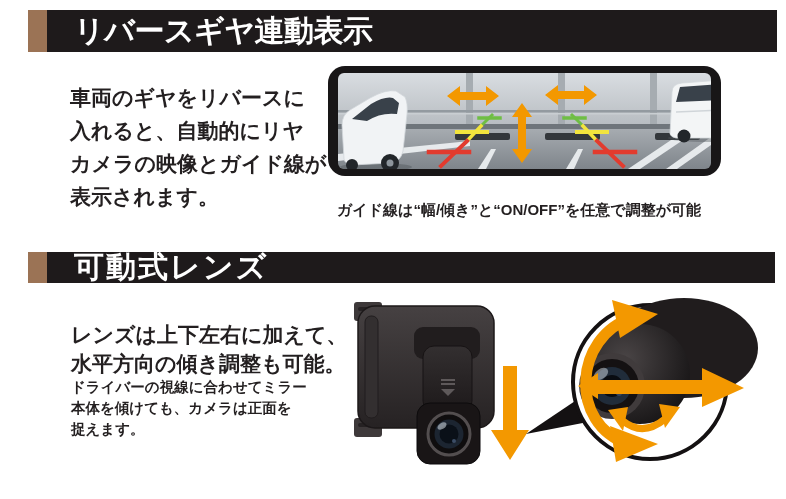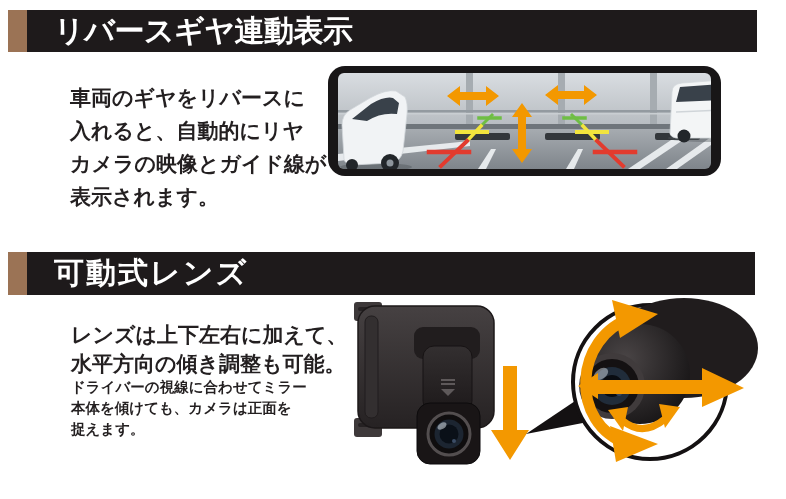--- a/index.html
+++ b/index.html
@@ -1,23 +1,23 @@
 <!DOCTYPE html>
 <html><head>
 <meta charset="utf-8">
 <style>
   html,body{margin:0;padding:0;background:#fff;}
   .canvas{position:relative;width:786px;height:499px;background:#ffffff;overflow:hidden;
           font-family:"Liberation Sans","DejaVu Sans",sans-serif;color:#231f20;}
-  .bar{position:absolute;left:8px;height:42px;display:flex;}
+  .bar{position:absolute;left:28px;height:42px;display:flex;}
   .bar-accent{width:19px;height:100%;background:#9b7355;}
   .bar-bg{height:100%;background:#1e1a1b;display:flex;align-items:center;}
   .bar-title{color:#ffffff;font-weight:800;margin:0;padding-left:27px;white-space:nowrap;}
   #bar1{top:10px;} #bar1 .bar-bg{width:730px;} #bar1 .bar-title{font-size:30px;letter-spacing:-0.5px;}
-  #bar2{top:252px;height:43px;} #bar2 .bar-bg{width:728px;} #bar2 .bar-title{font-size:30px;letter-spacing:2px;}
+  #bar2{top:252px;height:31px;} #bar2 .bar-bg{width:728px;} #bar2 .bar-title{font-size:30px;letter-spacing:2px;}
   .jp{white-space:pre-line;font-weight:700;}
   .body1{position:absolute;left:70px;top:60px;width:275px;font-size:21px;line-height:33px;}
   .caption{position:absolute;left:337px;top:186px;font-size:15px;font-weight:700;white-space:nowrap;}
   .lead2{position:absolute;left:71px;top:299px;width:300px;font-size:21px;line-height:29px;}
   .body2{position:absolute;left:71px;top:362px;width:280px;font-size:14.5px;line-height:21px;}
   .mirror{position:absolute;left:328px;top:66px;width:393px;height:110px;}
   .camgfx{position:absolute;left:340px;top:294px;width:446px;height:205px;overflow:visible;}
 </style>
 </head>
 <body>
@@ -103,20 +103,21 @@
         <path d="M267,86 L307,86" stroke="#e23b2e" stroke-width="4.5"></path>
       </g>
       <g fill="#f39800">
         <polygon points="119,30 132,20 132,26 158,26 158,20 171,30 158,40 158,34 132,34 132,40"></polygon>
         <polygon points="217,29 230,19 230,25 256,25 256,19 269,29 256,39 256,33 230,33 230,39"></polygon>
         <polygon points="194,37 204,51 198,51 198,83 204,83 194,97 184,83 190,83 190,51 184,51"></polygon>
       </g>
     </g>
   </svg>
 
+  <p class="caption">ガイド線は“幅/傾き”と“ON/OFF”を任意で調整が可能</p>
 
   <div class="bar" id="bar2">
     <div class="bar-accent"></div>
     <div class="bar-bg">
       <h1 class="bar-title">可動式レンズ</h1>
     </div>
   </div>
 
   <p class="jp lead2">レンズは上下左右に加えて、
 水平方向の傾き調整も可能。</p>

